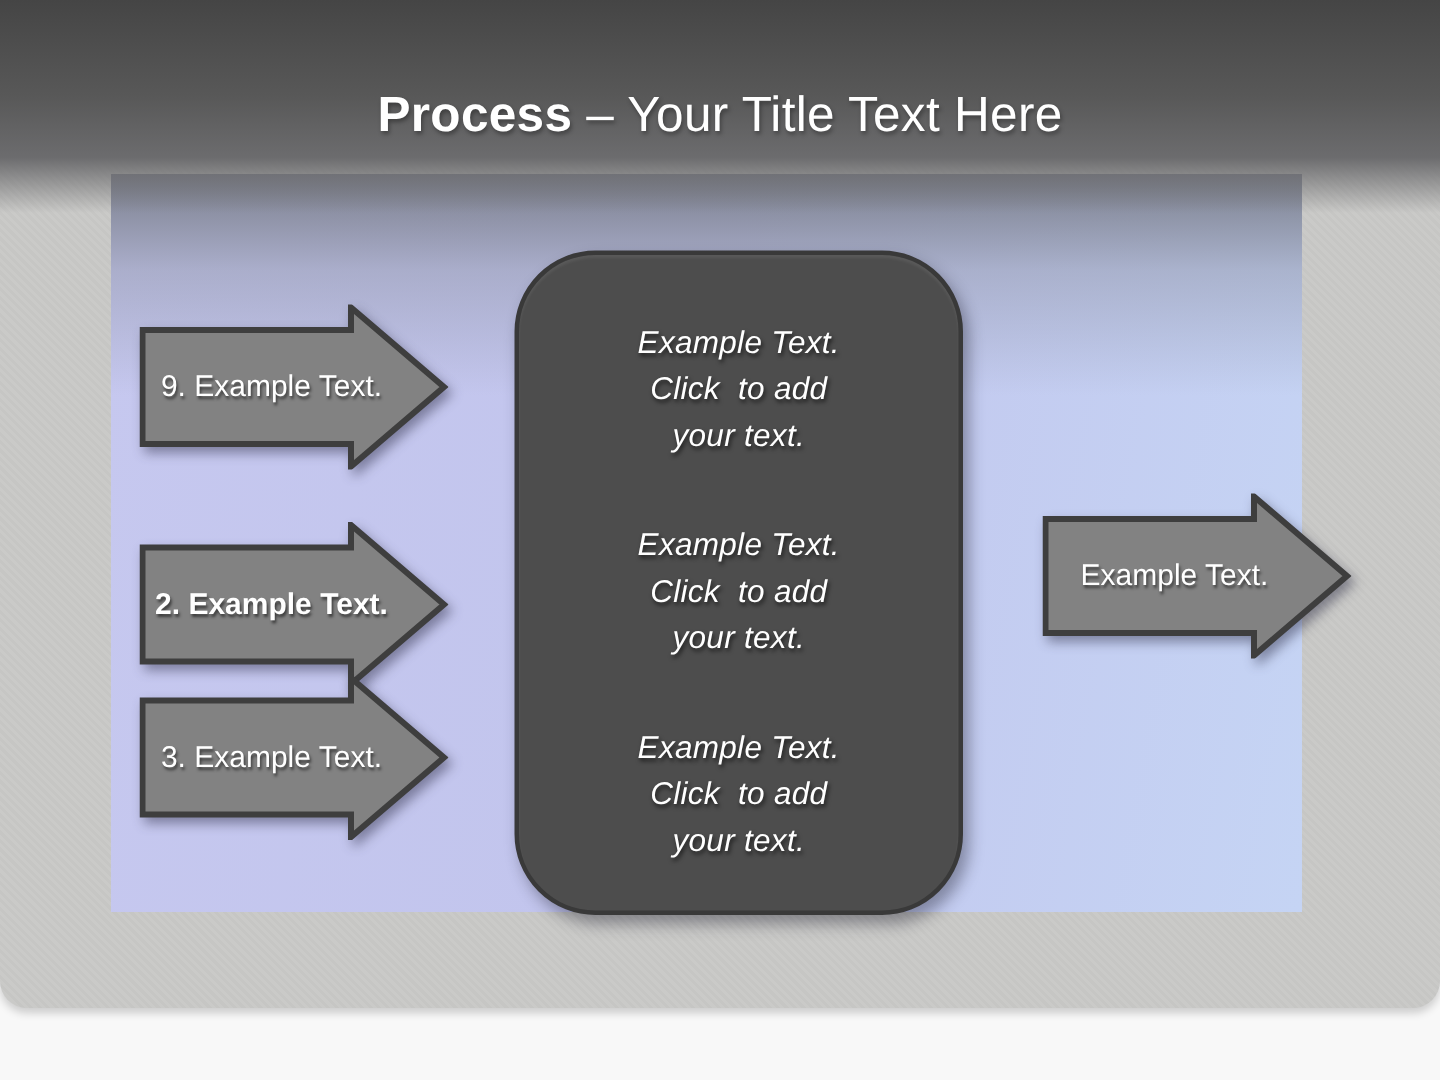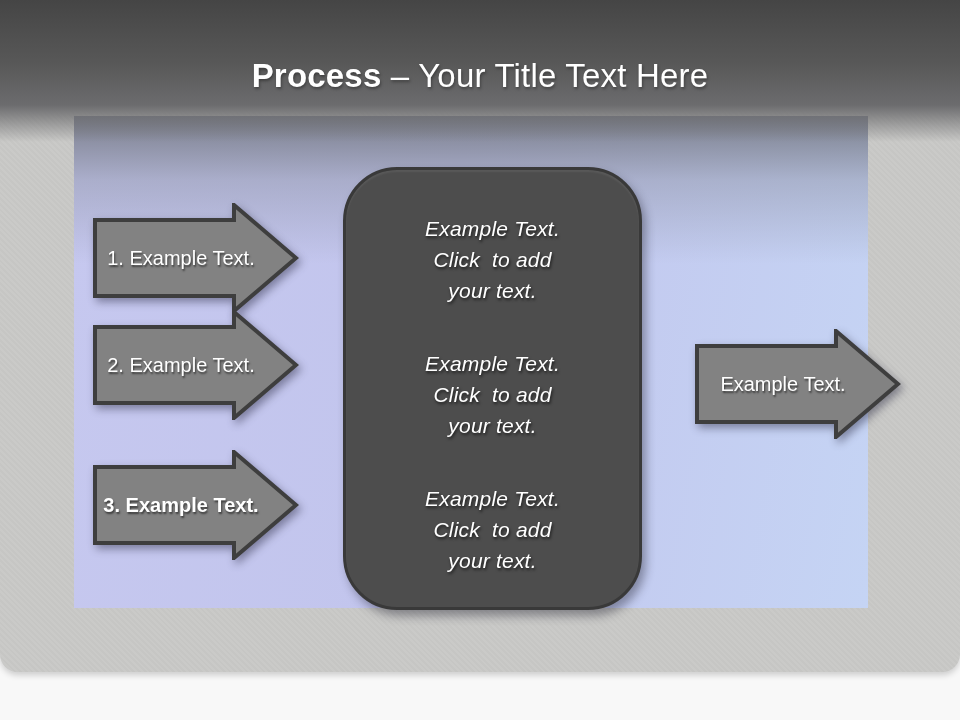--- a/index.html
+++ b/index.html
@@ -48,22 +48,22 @@
   .arrow { position: absolute; width: 206px; height: 110px; z-index: 5;
            filter: drop-shadow(3px 4px 4px rgba(35,35,60,0.45)); }
   .arrow svg { position: absolute; left: 0; top: 0; }
   .arrow .arrow-label {
     position: absolute; left: 0; top: 0; width: 176px; height: 100%;
     display: flex; align-items: center; justify-content: center;
     color: #ffffff; font-size: 20px; white-space: nowrap;
     text-shadow: 1px 2px 2px rgba(0,0,0,0.55);
   }
   .arrow1 { left: 93px;  top: 203px; }
-  .arrow2 { left: 93px;  top: 310px; }
-  .arrow3 { left: 93px;  top: 450px; font-weight: bold; }
+  .arrow2 { left: 93px;  top: 348px; font-weight: bold; }
+  .arrow3 { left: 93px;  top: 450px; }
   .arrow4 { left: 695px; top: 329px; }
 
   
   .text-box {
     position: absolute; left: 343px; top: 167px; width: 299px; height: 443px;
     background: #4d4d4d;
     border: 3px solid #393939;
     border-radius: 54px;
     box-shadow: 4px 6px 10px rgba(30,30,45,0.40), inset 0 2px 2px rgba(255,255,255,0.07);
     z-index: 4;
@@ -88,21 +88,21 @@
       <div class="title">
         <span class="bold">Process</span>
         <span>– Your Title Text Here</span>
       </div>
     </div>
 
     <div class="arrow arrow1">
       <svg width="206" height="110" viewBox="0 0 206 110">
         <polygon points="2,17 141,17 141,2 203,55 141,108 141,93 2,93" fill="#828282" stroke="#3e3e3e" stroke-width="4" stroke-linejoin="miter"></polygon>
       </svg>
-      <span class="arrow-label">1. Example Text.</span>
+      <span class="arrow-label">9. Example Text.</span>
     </div>
 
     <div class="arrow arrow2">
       <svg width="206" height="110" viewBox="0 0 206 110">
         <polygon points="2,17 141,17 141,2 203,55 141,108 141,93 2,93" fill="#828282" stroke="#3e3e3e" stroke-width="4" stroke-linejoin="miter"></polygon>
       </svg>
       <span class="arrow-label">2. Example Text.</span>
     </div>
 
     <div class="arrow arrow3">

